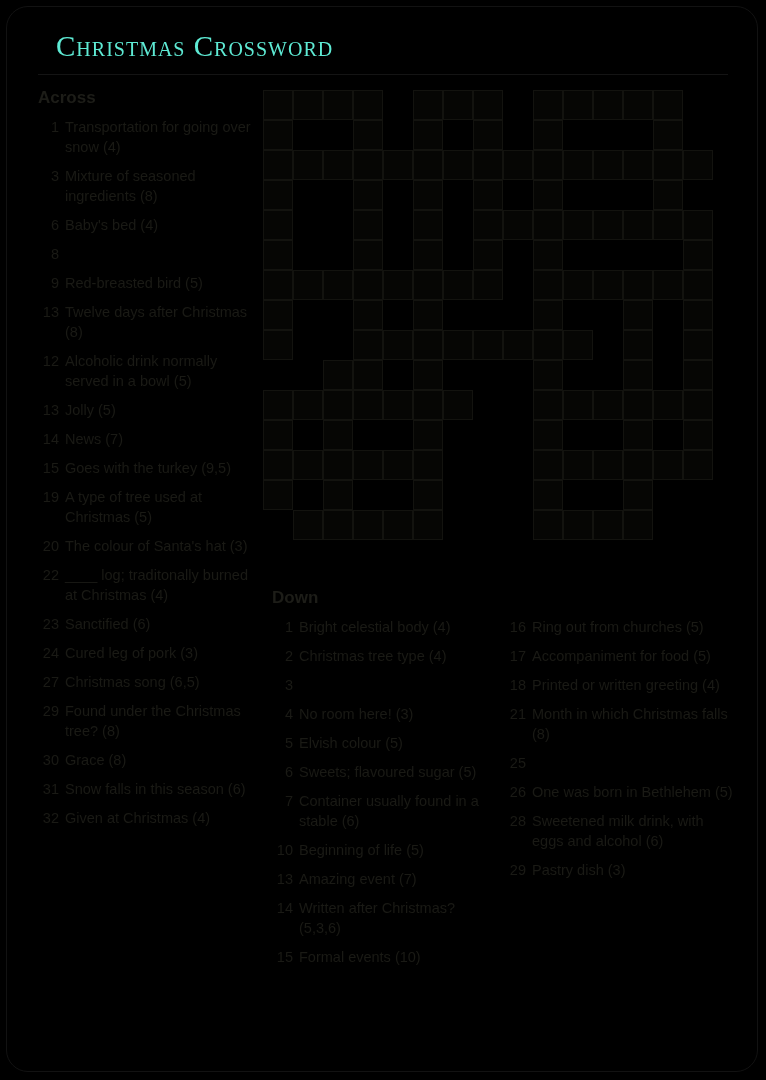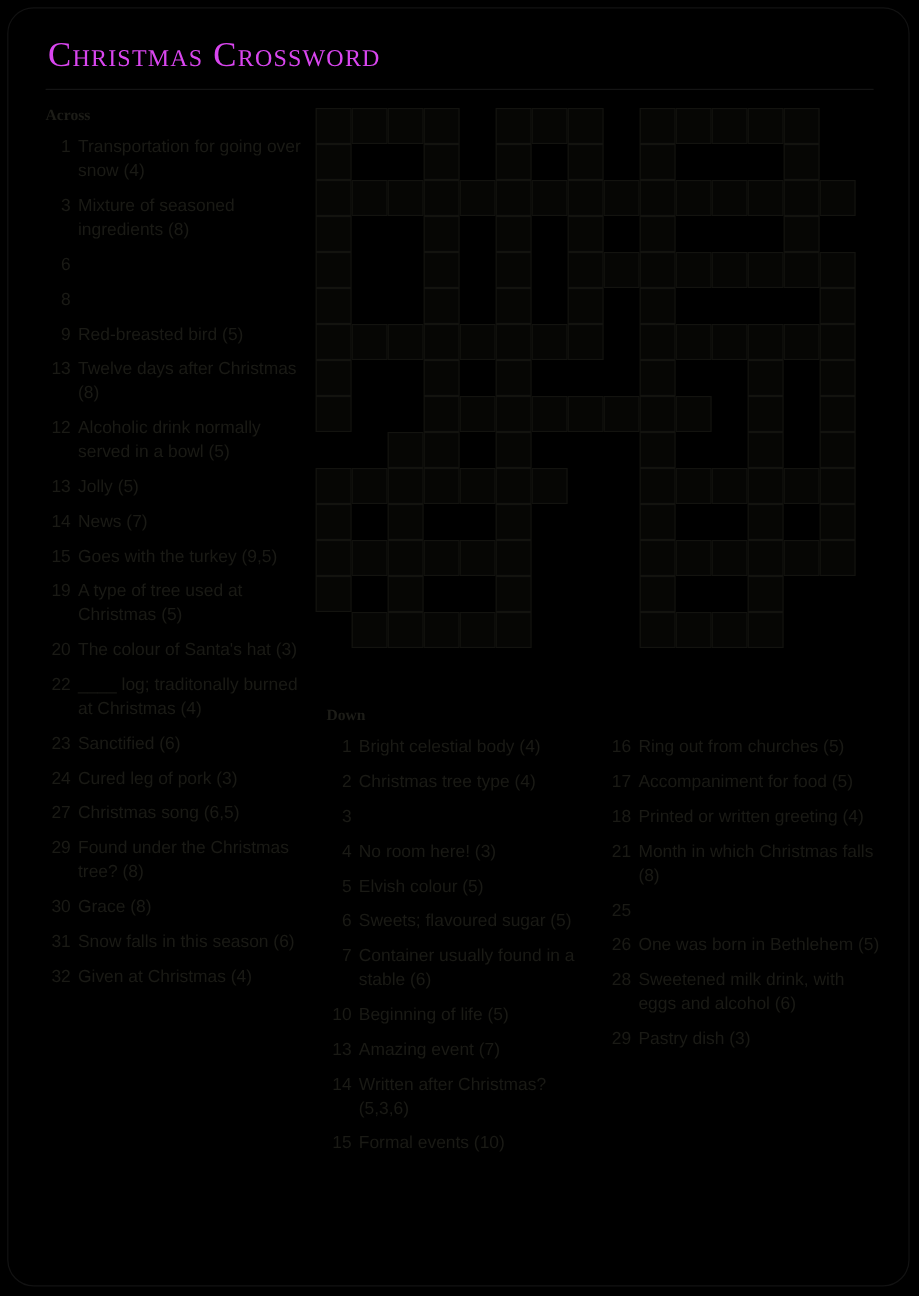--- a/index.html
+++ b/index.html
@@ -27,25 +27,25 @@
     left: 6px; top: 6px;
     width: 752px;
     height: 1066px;
     border: 1px solid #121212;
     border-radius: 22px;
     box-sizing: border-box;
     pointer-events: none;
   }
   .title {
     position: absolute;
-    left: 40px;
+    left: 56px;
     top: 30px;
     font-size: 29px;
     letter-spacing: 1px;
-    color: #d946ef;
+    color: #5eead4;
     font-family: "Liberation Serif", serif;
     font-variant: small-caps;
     font-weight: normal;
     white-space: nowrap;
     text-align: center;
   }
   .title-rule {
     position: absolute;
     left: 38px;
     top: 74px;
@@ -85,25 +85,25 @@
     left: 272px;
     top: 588px;
     width: 222px;
   }
   #col-down2 {
     left: 505px;
     top: 588px;
     width: 228px;
   }
   .col-head {
-    font-size: 13px;
+    font-size: 17px;
     font-weight: bold;
     color: #1d1d18;
     margin-bottom: 9px;
-    font-family: Liberation Serif, serif;
+    font-family: Liberation Sans, sans-serif;
   }
   .clue {
     display: flex;
     font-size: 14.5px;
     line-height: 20px;
     color: #1a1a15;
     margin-bottom: 9px;
   }
   .clue .num {
     flex: 0 0 auto;
@@ -272,20 +272,21 @@
         <div class="clue">
           <span class="num">1</span>
           <span class="txt">Transportation for going over snow (4)</span>
         </div>
         <div class="clue">
           <span class="num">3</span>
           <span class="txt">Mixture of seasoned ingredients (8)</span>
         </div>
         <div class="clue">
           <span class="num">6</span>
+          <span class="txt">Baby's bed (4)</span>
         </div>
         <div class="clue">
           <span class="num">8</span>
         </div>
         <div class="clue">
           <span class="num">9</span>
           <span class="txt">Red-breasted bird (5)</span>
         </div>
         <div class="clue">
           <span class="num">13</span>

